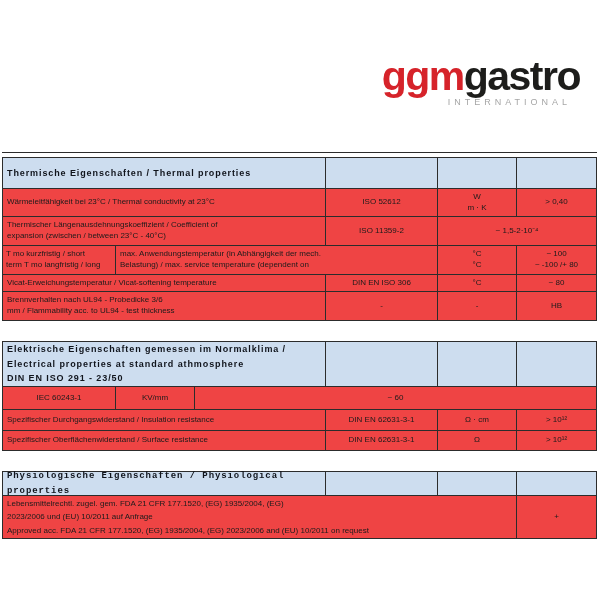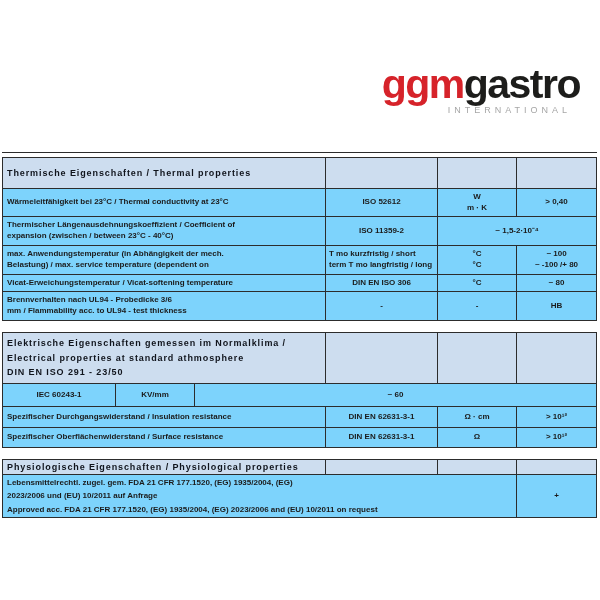--- a/index.html
+++ b/index.html
@@ -9,54 +9,54 @@
   *{box-sizing:border-box; margin:0; padding:0;}
   html,body{width:600px;height:600px;}
   body{
     background:#ffffff;
     font-family:"Liberation Sans", sans-serif;
     color:var(--text);
     position:relative;
     overflow:hidden;
   }
   
-  .logo{position:absolute; top:64px; right:20px; text-align:right; line-height:1;}
+  .logo{position:absolute; top:56px; right:20px; text-align:right; line-height:1;}
   .logo-main{font-size:41px; font-weight:bold; letter-spacing:-1.5px; white-space:nowrap;}
   .logo-ggm{color:var(--logo_red);}
   .logo-gastro{color:var(--logo_black);}
   .logo-sub{
     font-size:9px; color:var(--logo_gray); letter-spacing:4px;
     margin-top:1px; padding-right:9px; font-weight:normal;
   }
   
   .table-wrap{position:absolute; left:2px; top:152px; width:595px; font-size:8px;}
   .toprule{height:1px; background:var(--border); margin-bottom:4px;}
-  .section{border:1px solid var(--border); background:#7dd3fc; margin-bottom:11px;}
+  .section{border:1px solid var(--border); background:#ef4444; margin-bottom:20px;}
   .tr{display:flex; align-items:stretch;}
-  .tr + .tr{border-top:1px solid var(--border);font-weight:bold;}
+  .tr + .tr{border-top:1px solid var(--border);}
   .td{
     border-left:1px solid var(--border);
     display:flex; align-items:center; justify-content:center;
     text-align:center; white-space:pre-line; line-height:1.35;
     padding:1px 2px;
   }
   .td:first-child{border-left:none;}
   .c1{width:322px; justify-content:flex-start; text-align:left; padding-left:4px;}
   .c2{width:112px;}
   .c3{width:79px;}
   .c4{flex:1;}
   .left-cell{justify-content:flex-start; text-align:left; padding-left:3px;}
   .thead .td{background:var(--header_bg);}
   .thead .c1{
     font-weight:bold; font-size:9px; letter-spacing:0.9px;
     color:#10141c; line-height:1.6;
   }
   .h-s1{height:30px;}
-  .h-s2{height:50px;}
-  .h-s3{height:14px;}
+  .h-s2{height:44px;}
+  .h-s3{height:23px;font-family:Liberation Mono, monospace;}
   .rh27{height:27px;} .rh28{height:28px;} .rh16{height:16px;}
   .rh29{height:28px;} .rh22{height:22px;} .rh20{height:20px;}
   .rh19{height:19px;} .rh42{height:42px;}
   .merged{width:513px; justify-content:flex-start; text-align:left; padding-left:4px; line-height:1.7;}
 </style>
 </head>
 <body>
 
 <div class="logo">
   <div class="logo-main"><span class="logo-ggm">ggm</span><span class="logo-gastro">gastro</span></div>
@@ -80,24 +80,24 @@
 m · K</div>
       <div class="td c4 rh27">&gt; 0,40</div>
     </div>
     <div class="tr">
       <div class="td c1 rh28">Thermischer Längenausdehnungskoeffizient / Coefficient of
 expansion (zwischen / between 23°C - 40°C)</div>
       <div class="td c2 rh28">ISO 11359-2</div>
       <div class="td c4 rh28">~ 1,5-2·10⁻⁴</div>
     </div>
     <div class="tr">
+      <div class="td c2 rh28 left-cell">T mo kurzfristig / short
+term T mo langfristig / long</div>
       <div class="td c1 rh28">max. Anwendungstemperatur (in Abhängigkeit der mech.
 Belastung) / max. service temperature (dependent on</div>
-      <div class="td c2 rh28 left-cell">T mo kurzfristig / short
-term T mo langfristig / long</div>
       <div class="td c3 rh28">°C
 °C</div>
       <div class="td c4 rh28">~ 100
 ~ -100 /+ 80</div>
     </div>
     <div class="tr">
       <div class="td c1 rh16">Vicat-Erweichungstemperatur / Vicat-softening temperature</div>
       <div class="td c2 rh16">DIN EN ISO 306</div>
       <div class="td c3 rh16">°C</div>
       <div class="td c4 rh16">~ 80</div>

